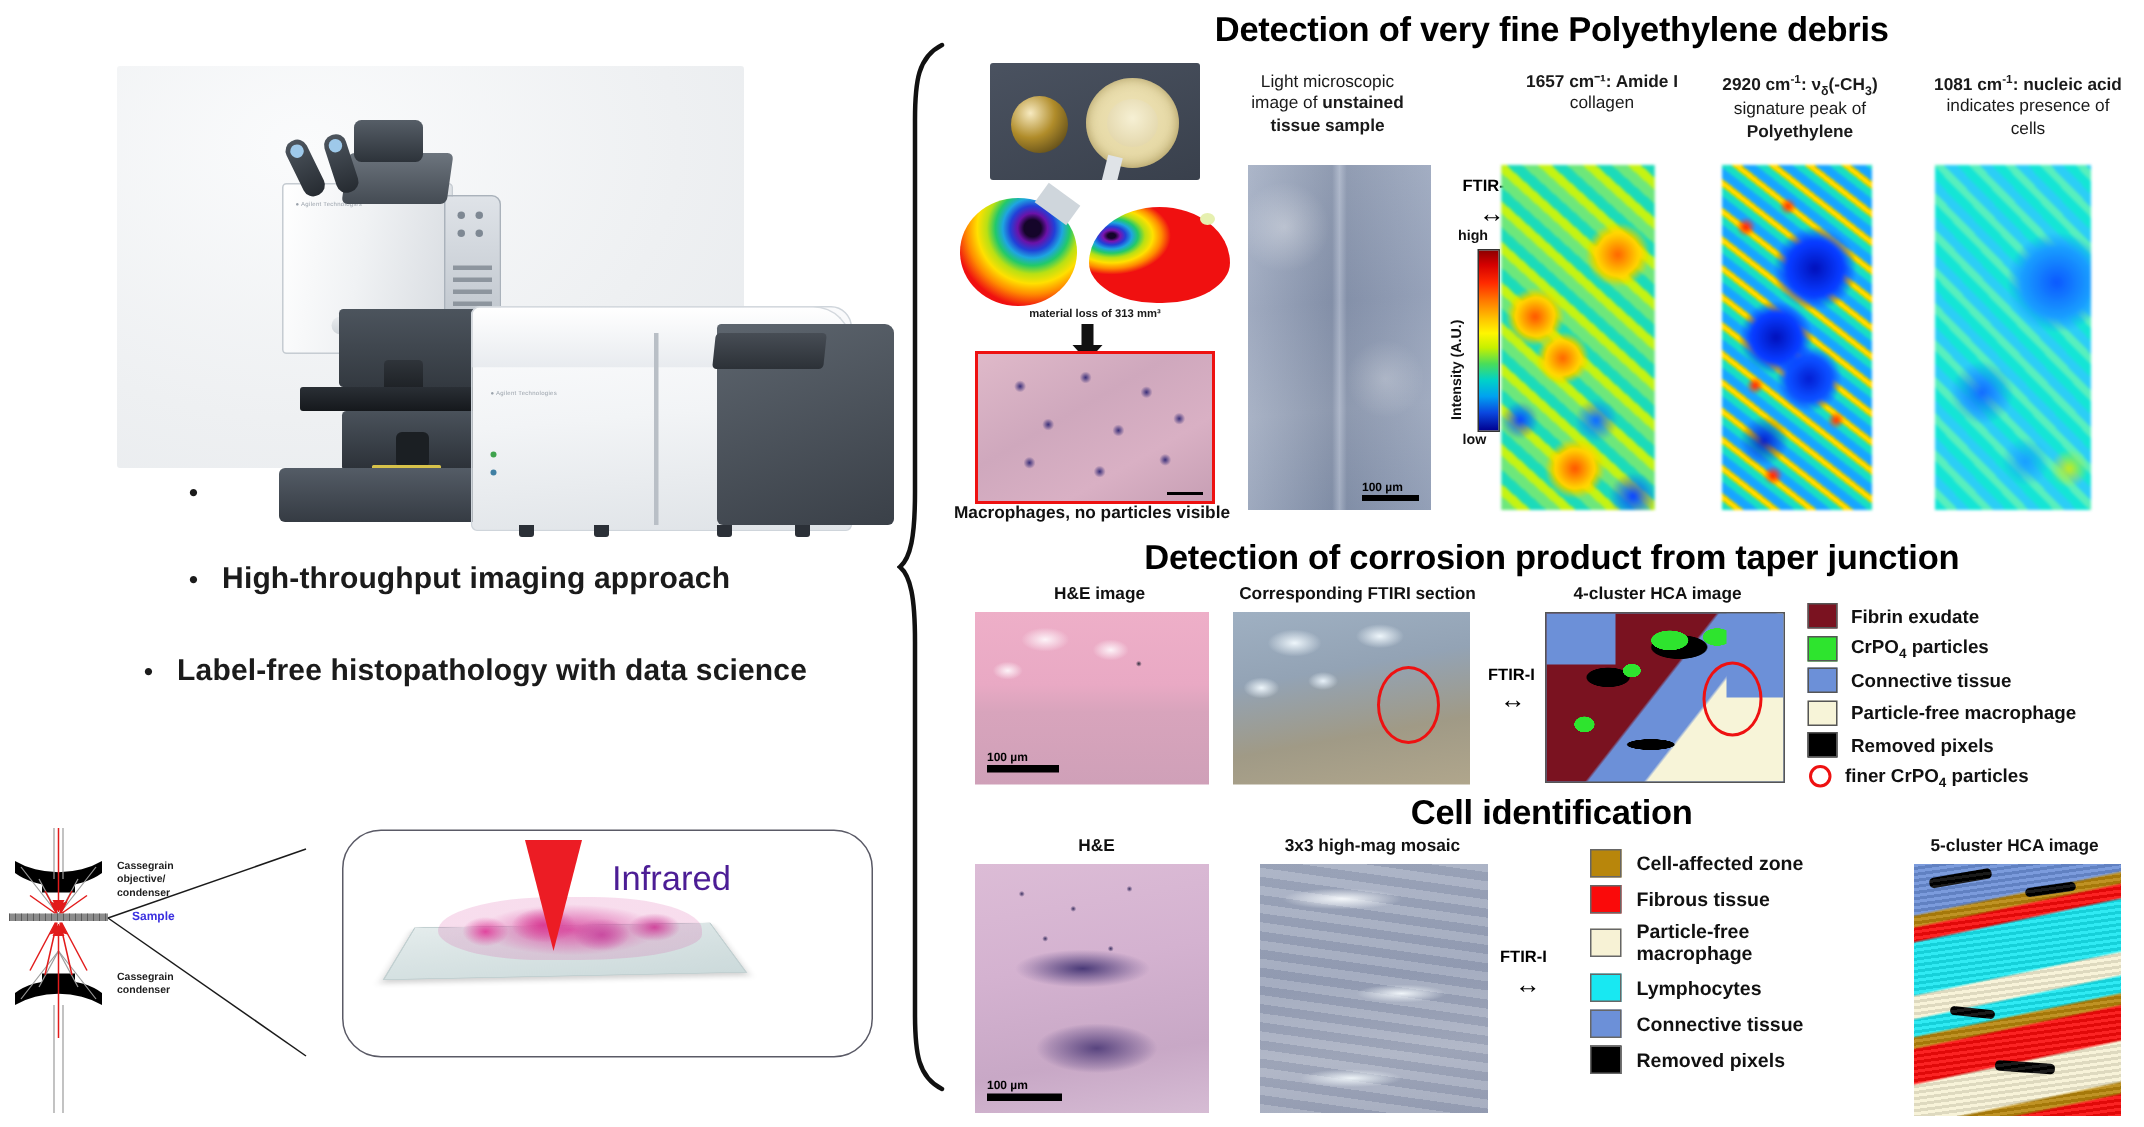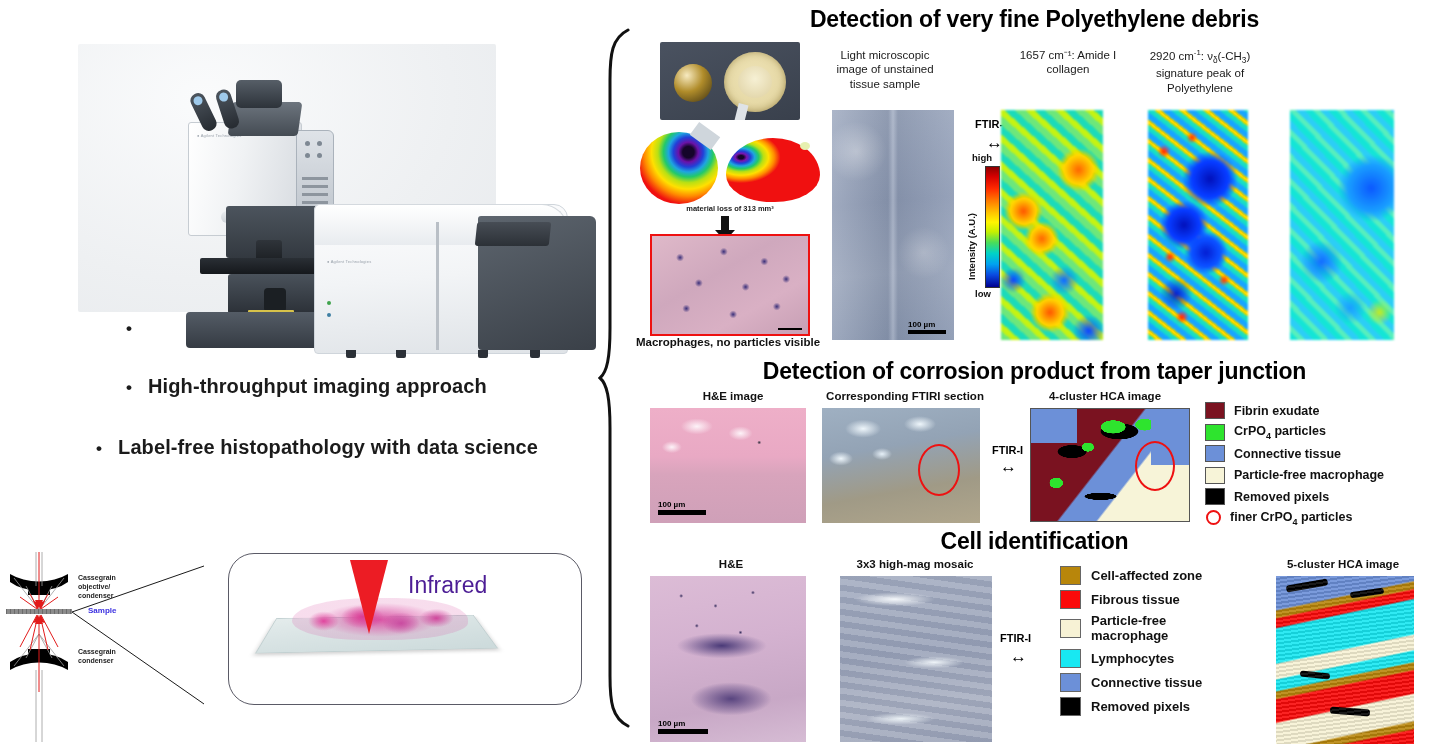--- a/index.html
+++ b/index.html
@@ -169,21 +169,21 @@
 
   
   .brace{left:598px;top:28px;width:34px;height:700px;}
 
   
   .sect-title{
     font-size:23px;font-weight:bold;color:#000;text-align:center;
     letter-spacing:-.2px;
   }
   .cap{font-size:11.5px;color:#1a1a1a;text-align:center;line-height:1.25;}
-  .cap b{font-weight:normal;margin-top:16px;}
+  .cap b{font-weight:bold;margin-top:16px;}
   .cap-bold{font-size:11.5px;font-weight:bold;color:#111;text-align:center;}
 
   .img{position:absolute;overflow:hidden;}
   .scalebar{
     position:absolute;color:#000;font-size:8px;font-weight:bold;
   }
   .scalebar .bar{height:4px;background:#000;margin-top:1px;}
 
   
   .hm{filter:blur(1.1px) saturate(1.25);}
@@ -470,20 +470,25 @@
         radial-gradient(circle 26px at 58% 62%,#0a1fb0 0%,#1a55e4 58%,rgba(26,85,228,0) 84%),
         radial-gradient(circle 20px at 28% 80%,#0a1fb0 0%,rgba(10,31,176,0) 82%),
         radial-gradient(circle 9px at 16% 18%,#ff2000 0%,rgba(255,32,0,0) 72%),
         radial-gradient(circle 8px at 44% 12%,#ff3000 0%,rgba(255,48,0,0) 72%),
         radial-gradient(circle 8px at 22% 64%,#ff2000 0%,rgba(255,32,0,0) 72%),
         radial-gradient(circle 9px at 34% 90%,#ff2000 0%,rgba(255,32,0,0) 72%),
         radial-gradient(circle 8px at 76% 74%,#ff3000 0%,rgba(255,48,0,0) 72%),
         repeating-linear-gradient(38deg,#36d6c0 0 5px,#ffd800 5px 9px,#2fa0ea 9px 15px),
         #2fc0d8;"></div>
 
+  <div class="abs cap" style="left:1278px;top:48px;width:148px;">
+    <b>1081 cm<sup>-1</sup>: nucleic acid</b><br>
+    <span>indicates presence of</span><br>
+    <span>cells</span>
+  </div>
   <div class="abs img hm" style="left:1290px;top:110px;width:104px;height:230px;
       background:
         radial-gradient(circle 40px at 78% 34%,#1a58e0 0%,#2f9ae8 58%,rgba(47,154,232,0) 84%),
         radial-gradient(circle 26px at 30% 66%,#2068e4 0%,rgba(32,104,228,0) 82%),
         radial-gradient(circle 20px at 58% 86%,#2f9ae8 0%,rgba(47,154,232,0) 82%),
         radial-gradient(circle 16px at 86% 88%,#c8e840 0%,rgba(200,232,64,0) 80%),
         repeating-linear-gradient(46deg,#35dcd0 0 6px,#6fe8c0 6px 11px,#46c8e8 11px 17px),
         #2fd6d0;"></div>
 
   <div class="abs sect-title" style="left:640px;top:358px;width:789px;">Detection of corrosion product from taper junction</div>

